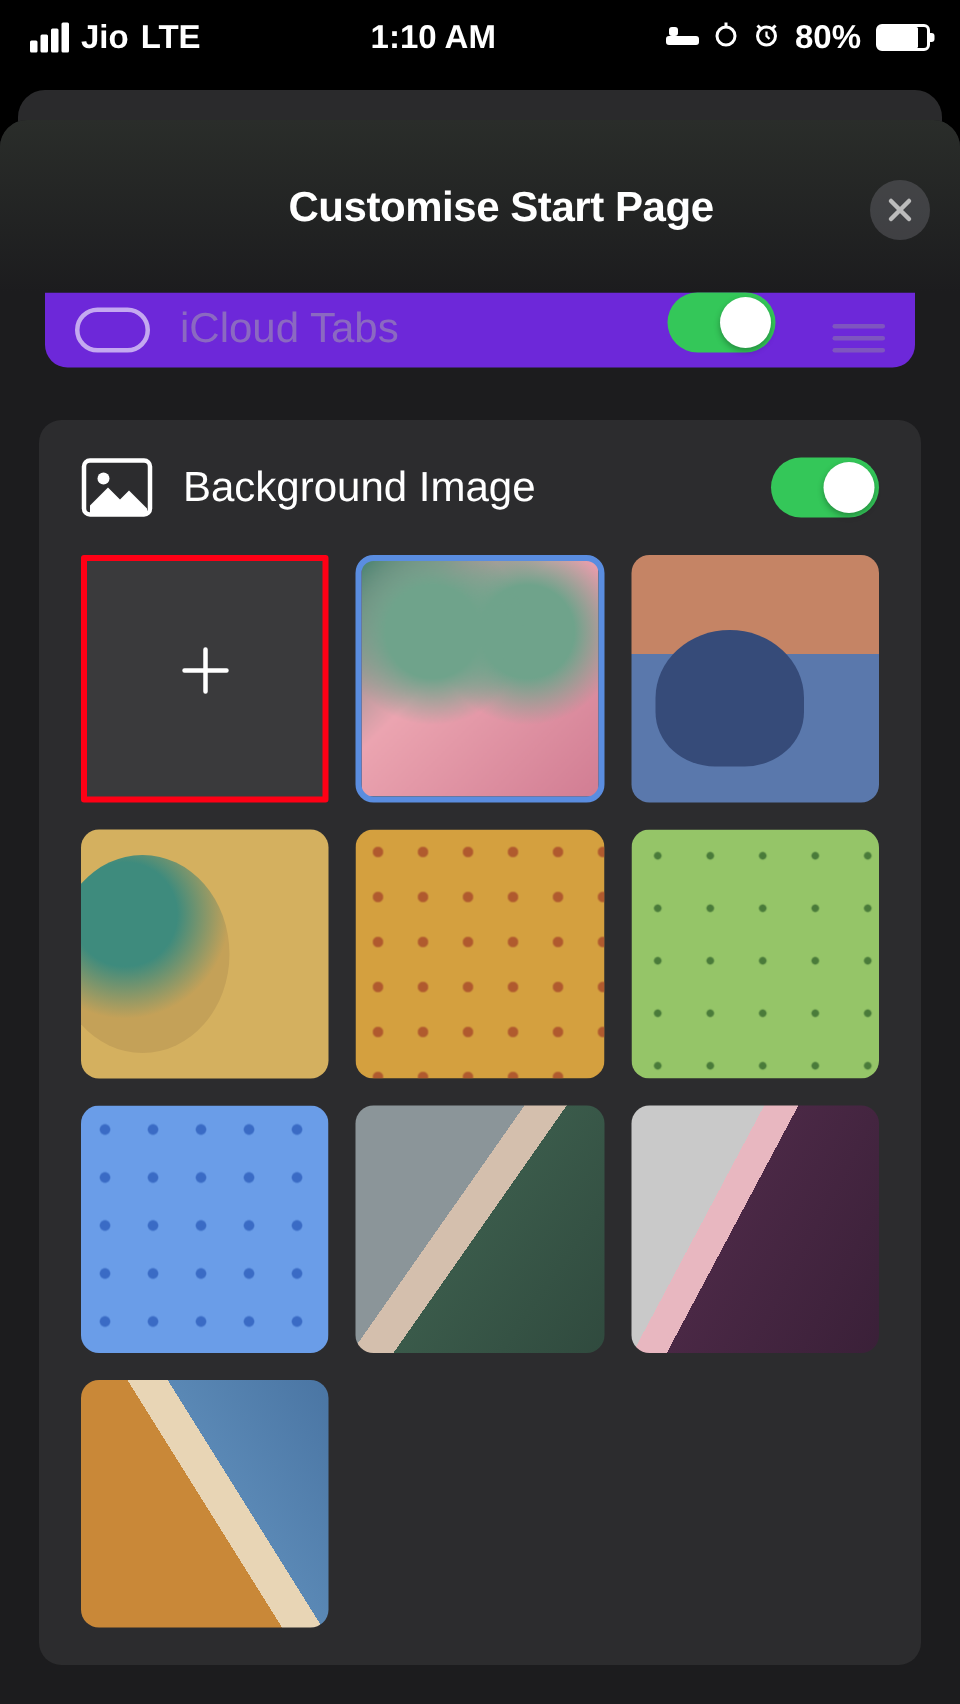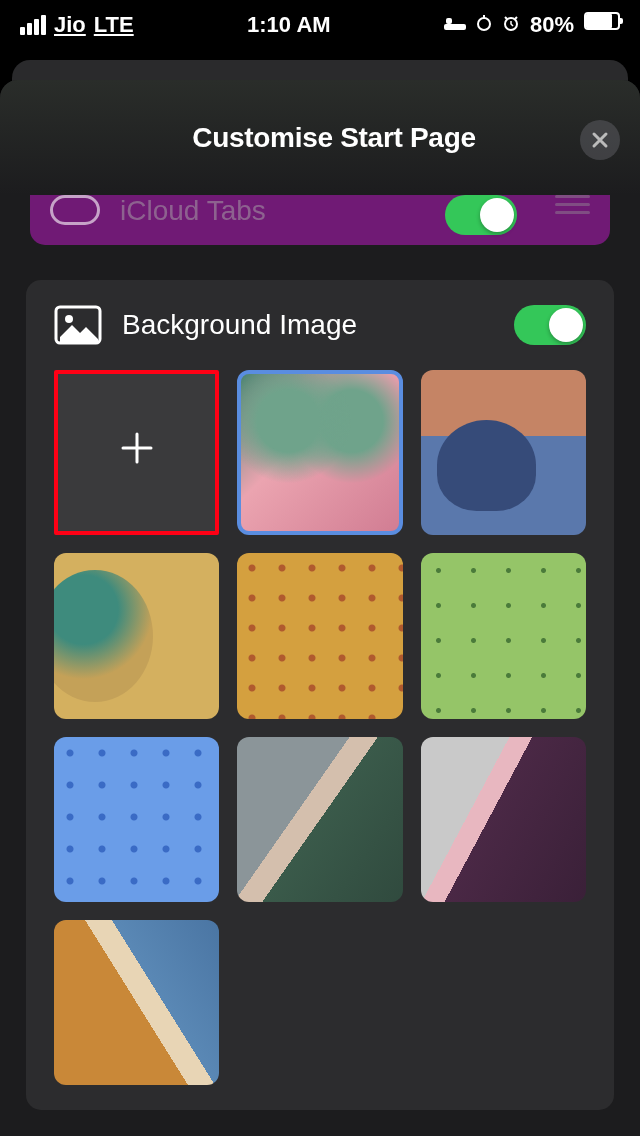--- a/index.html
+++ b/index.html
@@ -22,24 +22,24 @@
       align-items: center;
       justify-content: space-between;
       padding: 0 20px;
       font-size: 22px;
       font-weight: 600;
     }
     .status-left {
       display: flex;
       align-items: center;
       gap: 8px;
-      text-decoration: underline;
     }
     .status-right {
       display: flex;
+      align-items: center;
       gap: 10px;
     }
     .signal-bars {
       display: flex;
       align-items: flex-end;
       gap: 2px;
     }
     .signal-bars span {
       width: 5px;
       background: #fff;
@@ -118,24 +118,24 @@
       background: rgba(120,120,128,0.36);
       display: flex;
       align-items: center;
       justify-content: center;
       font-size: 24px;
       color: #ccc;
       cursor: pointer;
     }
     .row-icloud {
       margin: 0 30px 35px 30px;
-      background: #701a75;
+      background: #6d28d9;
       border-radius: 0 0 15px 15px;
       display: flex;
-      align-items: flex-start;
+      align-items: flex-end;
       padding: 0 20px 10px 20px;
       height: 50px;
       gap: 20px;
     }
     .icloud-icon {
       width: 50px;
       height: 30px;
       border: 3px solid #fff;
       border-radius: 16px;
       opacity: 0.6;

